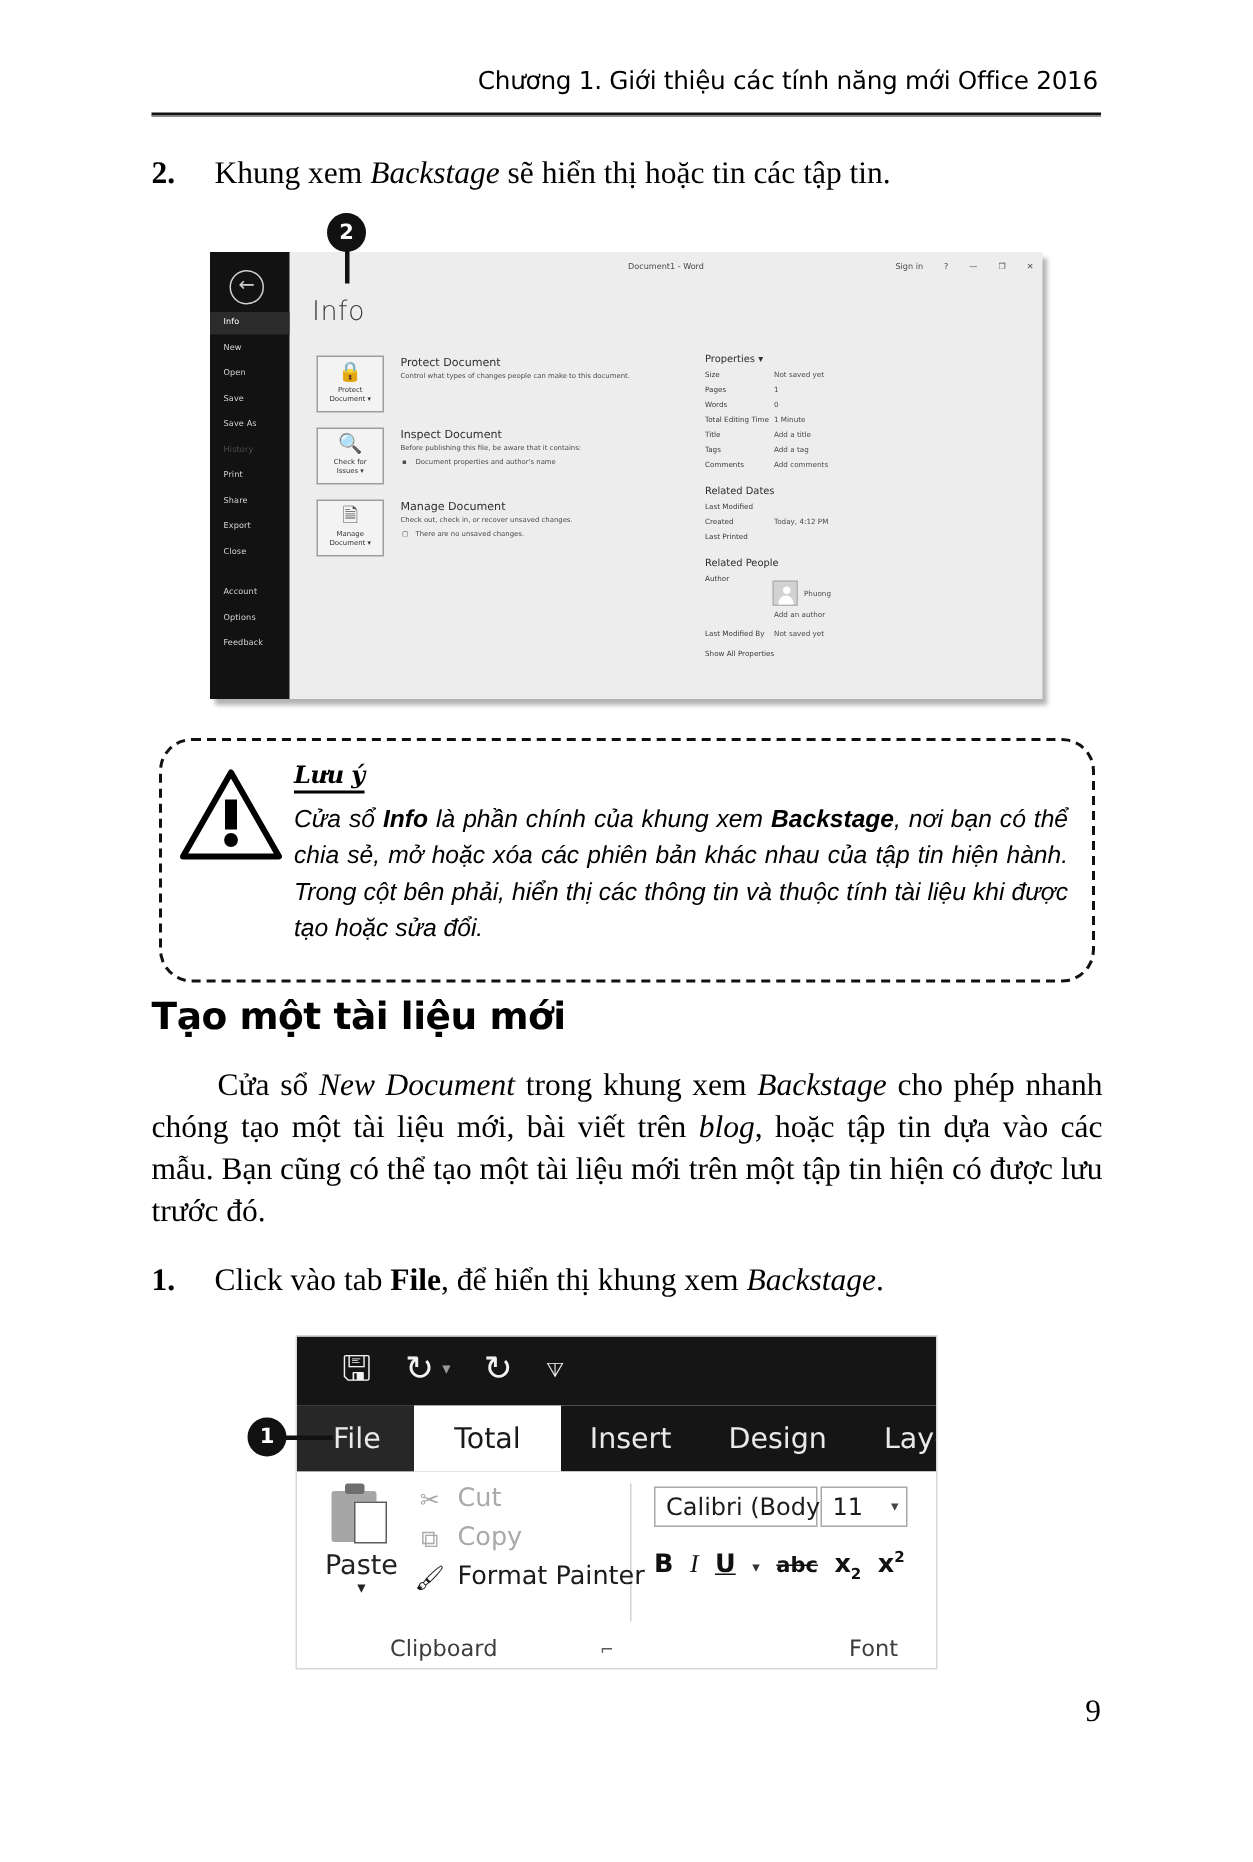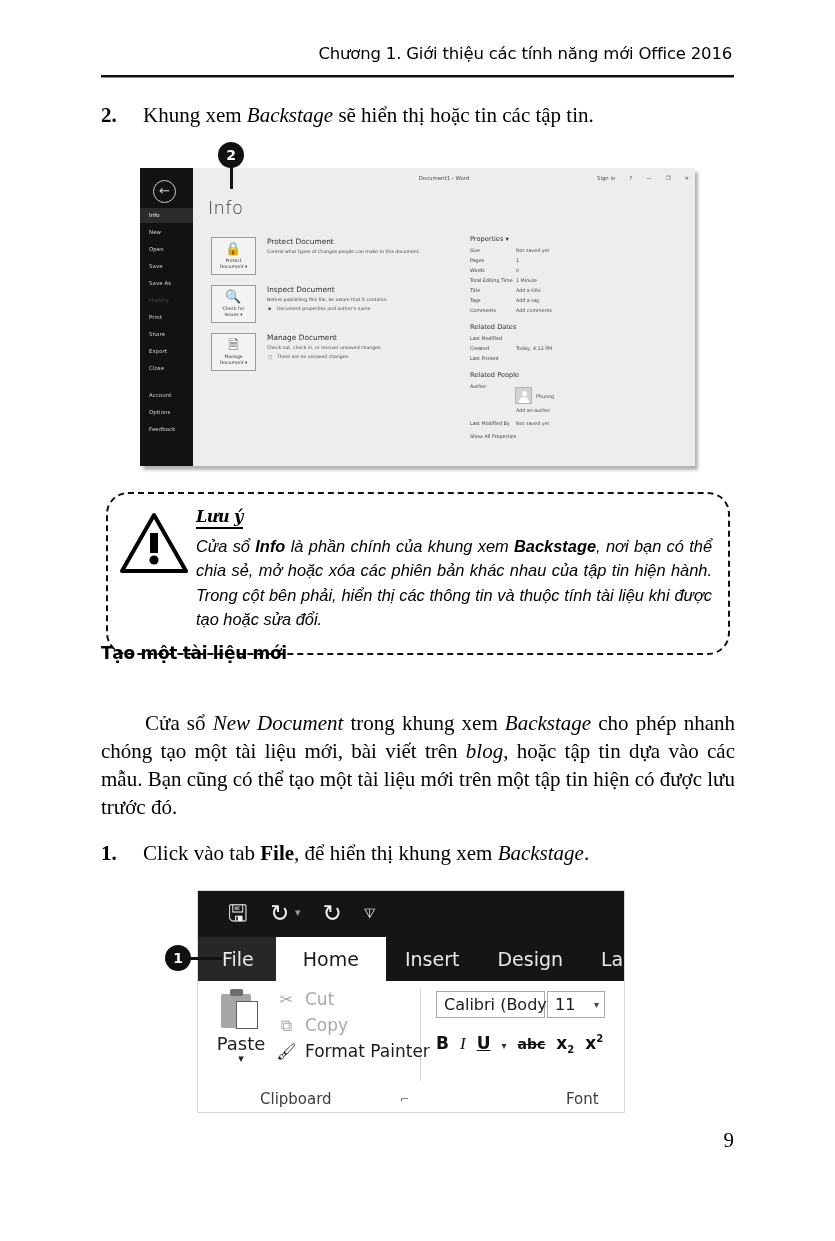--- a/index.html
+++ b/index.html
@@ -56,25 +56,25 @@
   }
   .list-body { flex: 1 1 auto; }
   .it { font-style: italic; }
   .bd { font-weight: bold; }
 
   #item2 { top: 101px; left: 101px; width: 633px; }
   #item1 { top: 839px; left: 101px; width: 640px; }
 
   .section-title {
     position: absolute;
-    top: 643px;
+    top: 663px;
     left: 101px;
     font-family: "DejaVu Sans", sans-serif;
     font-weight: bold;
-    font-size: 17px;
+    font-size: 25px;
     letter-spacing: -0.3px;
   }
   .para {
     position: absolute;
     top: 710px;
     left: 101px;
     width: 634px;
     font-size: 21px;
     line-height: 1.33;
     text-align: justify;
@@ -618,21 +618,21 @@
       <span>🖫</span>
       <span style="transform:scaleX(-1)">↺</span>
       <span style="font-size:11px;color:#9a9a9a;margin-left:-16px">▾</span>
       <span>↻</span>
       <span style="font-size:14px;transform:rotate(90deg)">⩥</span>
     </div>
   </div>
 
   <div class="rb-tabs">
     <div class="rb-tab file">File</div>
-    <div class="rb-tab active">Home</div>
+    <div class="rb-tab active">Total</div>
     <div class="rb-tab">Insert</div>
     <div class="rb-tab">Design</div>
     <div class="rb-tab">Layout</div>
   </div>
 
   <svg class="rb-cursor" width="26" height="34" viewBox="0 0 26 34" style="overflow:visible">
     <polygon points="0,0 0,24 6,18.5 10.5,28 14.5,26 10,17 18,17" fill="#ffffff" stroke="#111111" stroke-width="2" stroke-linejoin="round"></polygon>
   </svg>
 
   <div class="rb-body">

